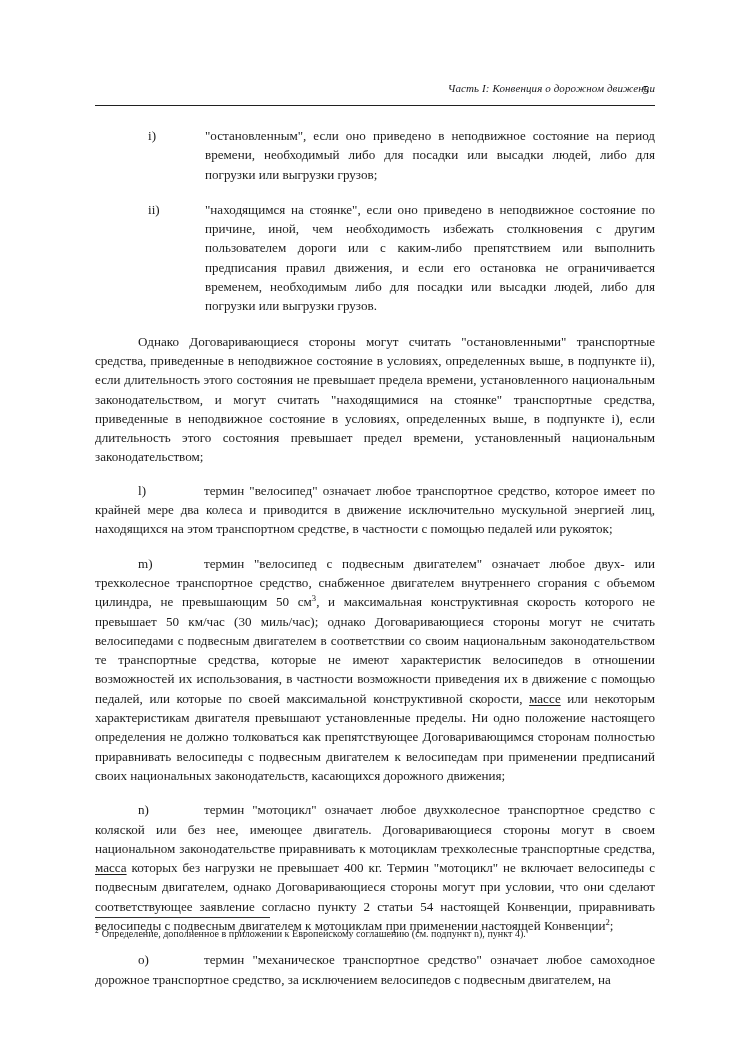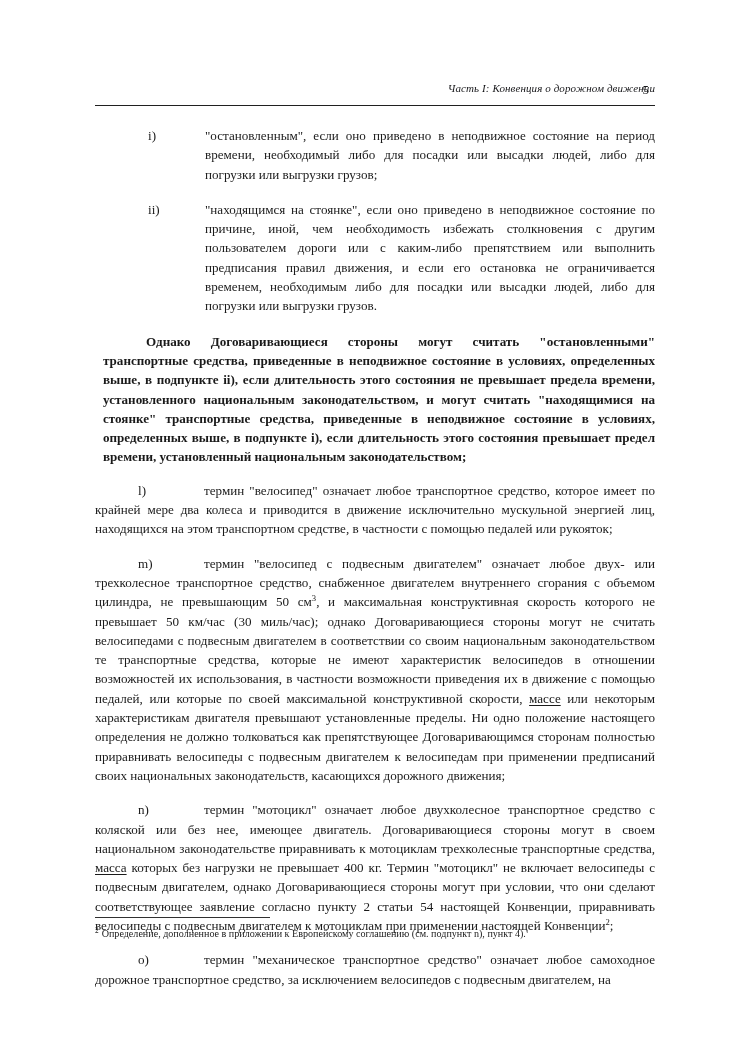--- a/index.html
+++ b/index.html
@@ -64,27 +64,26 @@
 
   
   .content {
     position: absolute;
     left: 95px;
     top: 126px;
     width: 560px;
   }
 
   p.body-par {
-    margin: 0 0 14px 8px;
+    margin: 0 0 14px 0;
     font-size: 13.1px;
     line-height: 19.3px;
     text-align: justify;
     text-justify: inter-word;
     hyphens: none;
-    font-weight: bold;
   }
 
   
   .subitem {
     position: relative;
     padding-left: 110px;
     margin: 0 0 16px 0;
   }
   .subitem .marker {
     position: absolute;

